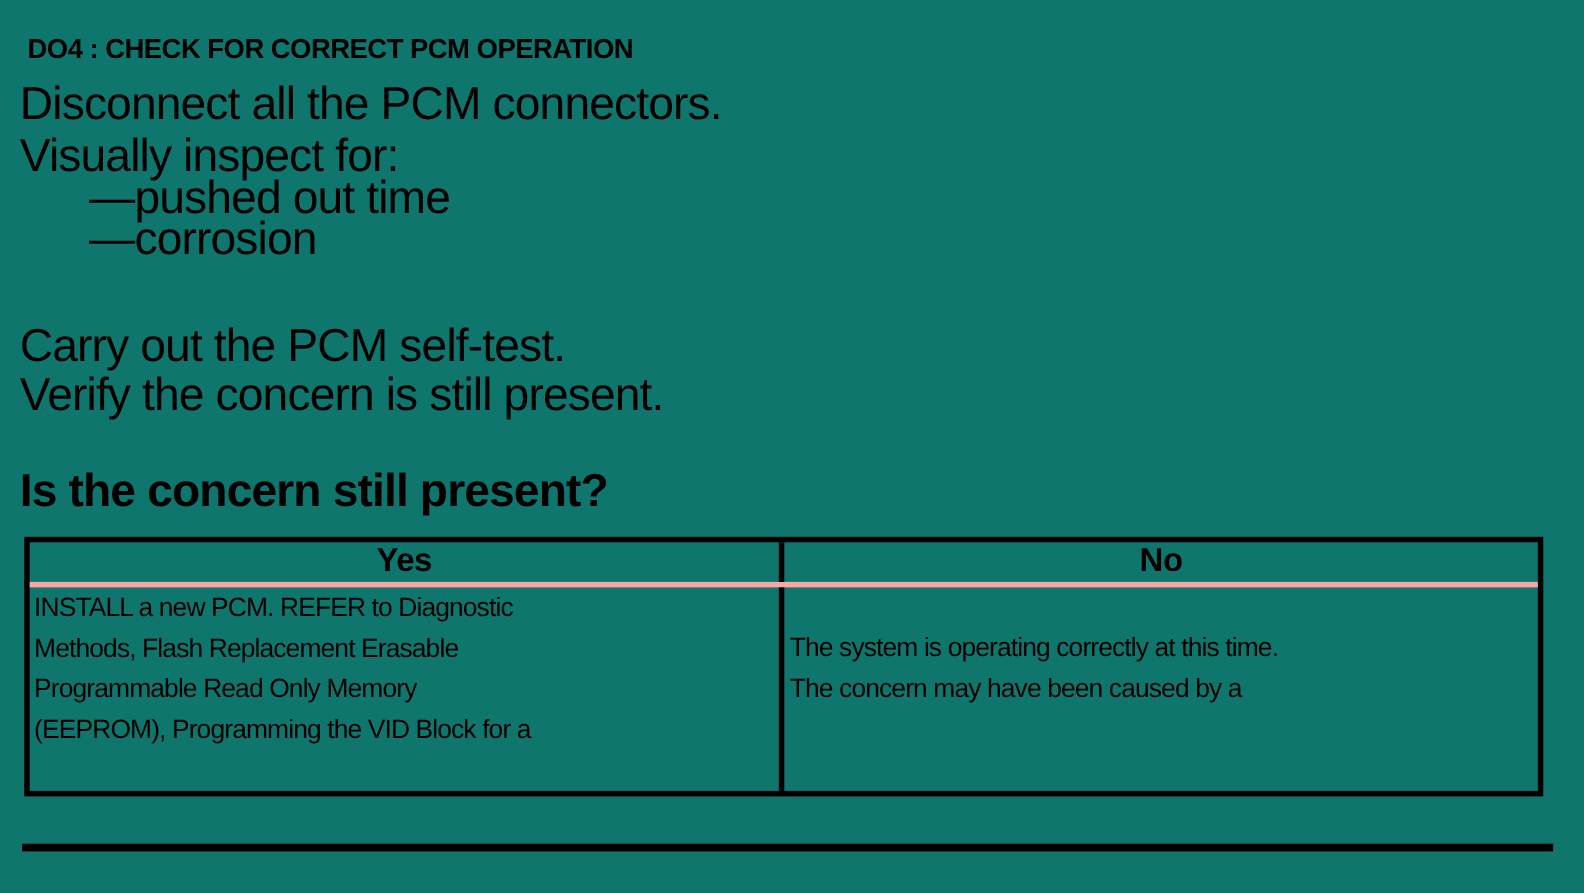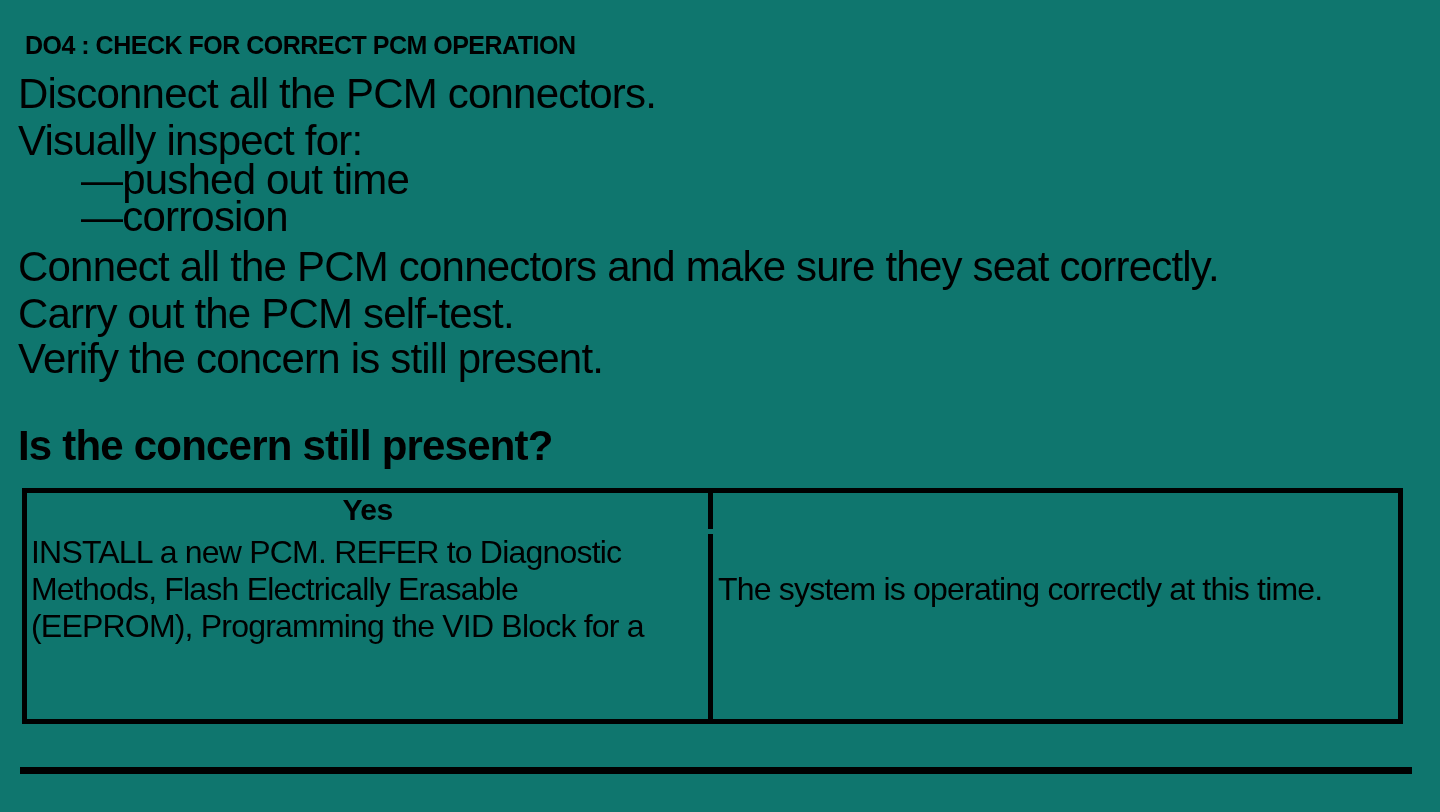--- a/index.html
+++ b/index.html
@@ -43,42 +43,42 @@
   .decision-table {
     position: absolute;
     left: 22px;
     top: 488px;
     width: 1381px;
     box-sizing: border-box;
     border: 5px solid #000000;
   }
   .dt-head {
     display: flex;
-    border-bottom: 5px solid #0f766e;
+    border-bottom: 5px solid #fca5a5;
   }
   .dt-th {
     height: 36px;
     line-height: 34px;
     font-size: 30px;
     font-weight: bold;
     text-align: center;
     letter-spacing: -0.5px;
   }
   .dt-th.col-yes {
     width: 681px;
     border-right: 5px solid #000000;
   }
   .dt-th.col-no { flex: 1; }
   .dt-body {
     display: flex;
     height: 185px;
   }
   .dt-td {
     box-sizing: border-box;
-    font-size: 32px;
+    font-size: 24px;
     letter-spacing: -0.8px;
   }
   .dt-td.col-yes {
     width: 686px;
     border-right: 5px solid #000000;
     padding: 0 3px 0 4px;
   }
   .dt-td.col-no {
     flex: 1;
     padding: 36px 0 16px 5px;
@@ -107,39 +107,41 @@
   <h1 class="section-title">DO4 : CHECK FOR CORRECT PCM OPERATION</h1>
 
   <p class="t-line" style="top:76px">Disconnect all the PCM connectors.</p>
 
   <p class="t-line" style="top:123px">Visually inspect for:</p>
 
   <p class="t-line indent" style="top:162px">—pushed out time</p>
 
   <p class="t-line indent" style="top:199px">—corrosion</p>
 
-  <p class="t-line" style="top:249px">Connect all the PCM connectors and make sure they seat correctly.</p>
 
   <p class="t-line" style="top:296px">Carry out the PCM self-test.</p>
 
   <p class="t-line" style="top:341px">Verify the concern is still present.</p>
 
   <p class="t-line bold" style="top:388px">Is the concern still present?</p>
 
   <div class="decision-table">
     <div class="dt-head">
       <div class="dt-th col-yes">Yes</div>
+      <div class="dt-th col-no">No</div>
     </div>
     <div class="dt-body">
       <div class="dt-td col-yes">
         <div class="cell-line">INSTALL a new PCM. REFER to Diagnostic</div>
-        <div class="cell-line">Methods, Flash Electrically Erasable</div>
+        <div class="cell-line">Methods, Flash Replacement Erasable</div>
+        <div class="cell-line">Programmable Read Only Memory</div>
         <div class="cell-line">(EEPROM), Programming the VID Block for a</div>
       </div>
       <div class="dt-td col-no">
         <div class="cell-line">The system is operating correctly at this time.</div>
+        <div class="cell-line">The concern may have been caused by a</div>
       </div>
     </div>
   </div>
 
   <div class="page-rule"></div>
 
 </div>
 
 </body></html>

